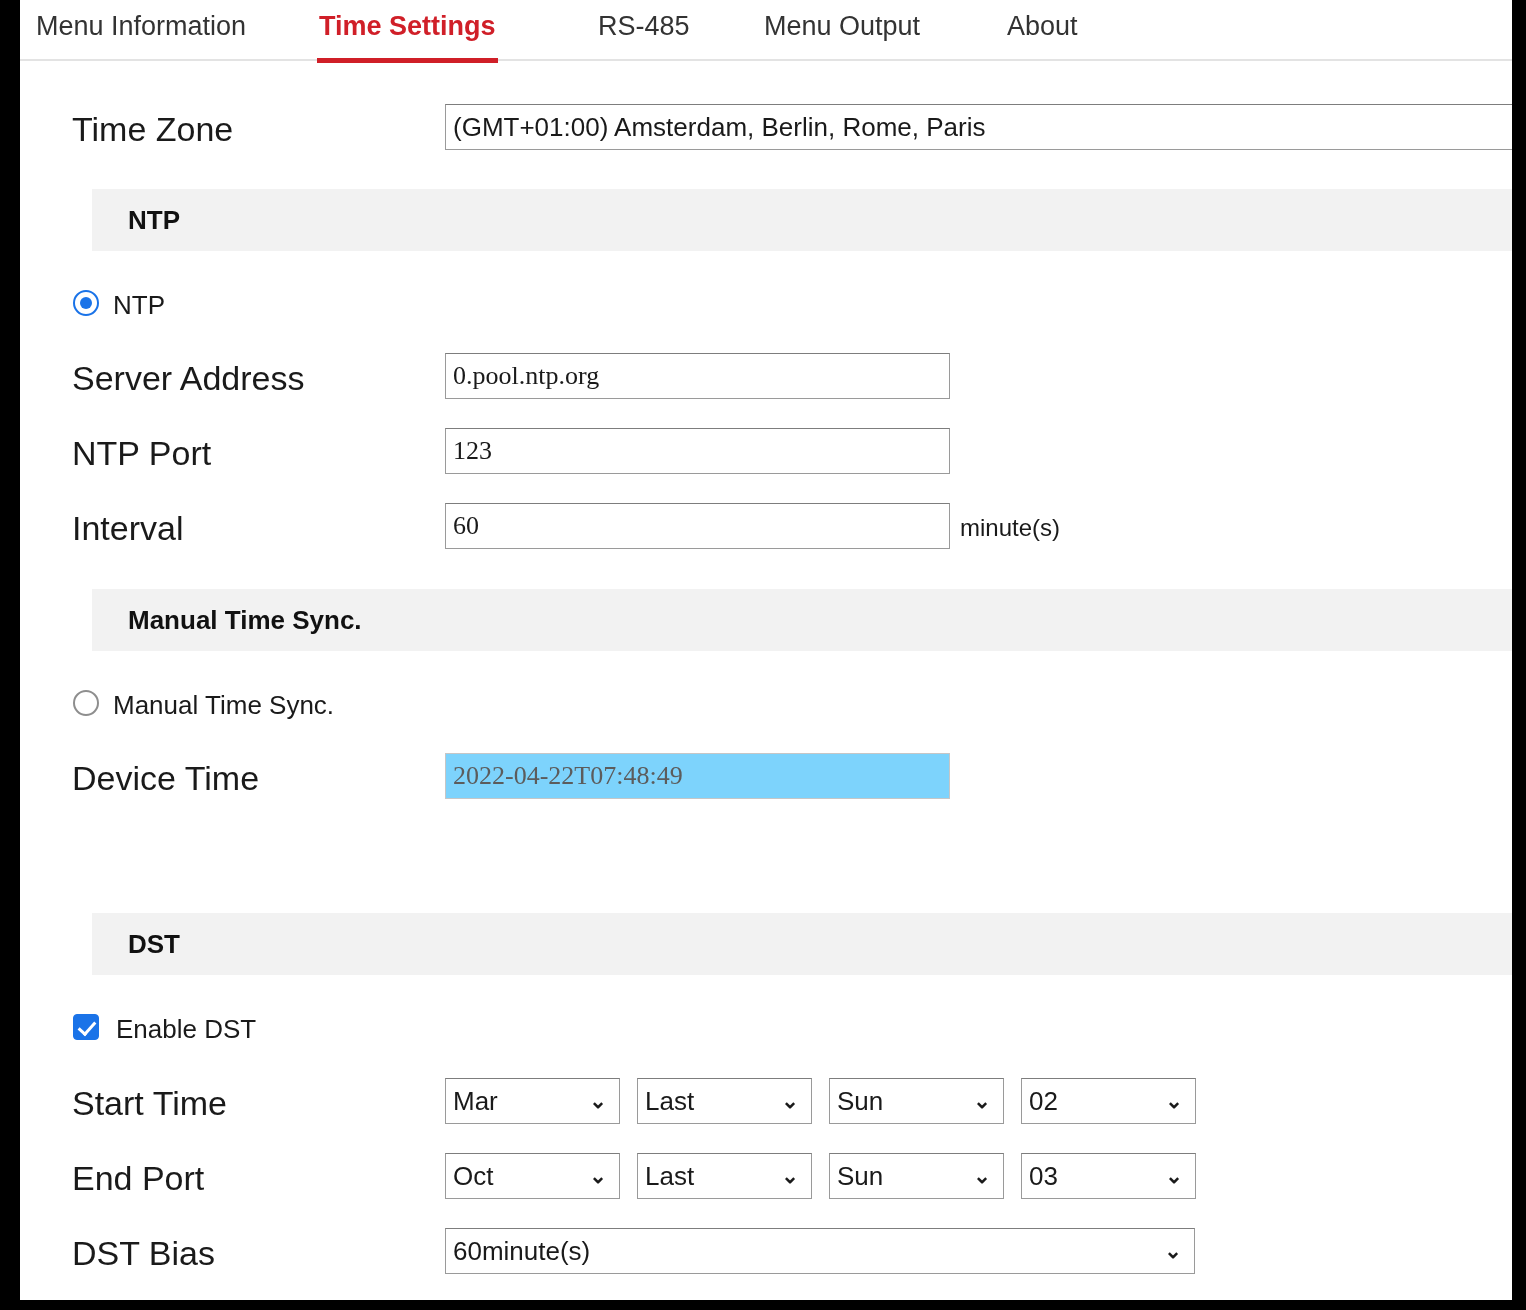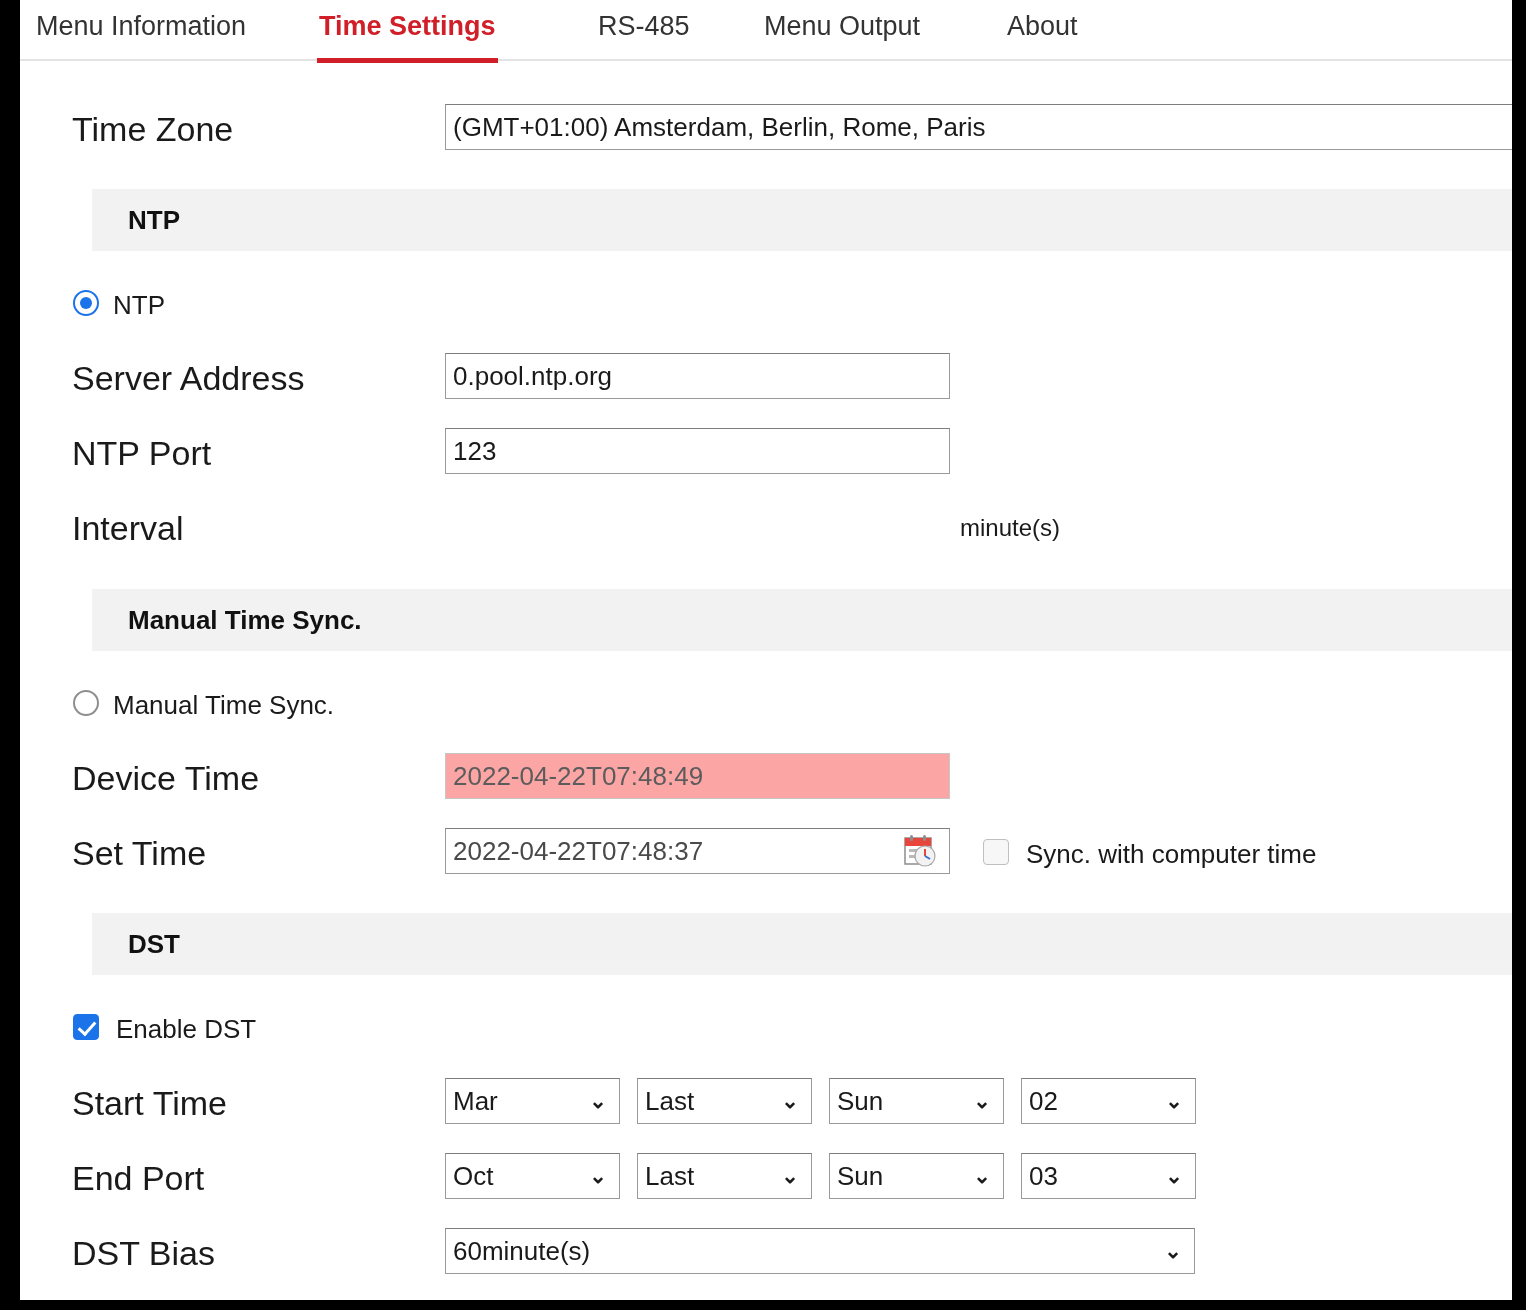--- a/index.html
+++ b/index.html
@@ -95,29 +95,29 @@
     white-space: nowrap;
   }
 
   
   .txt {
     position: absolute;
     height: 46px;
     border: 1px solid #9a9a9a;
     border-top-color: #7d7d7d;
     background: #ffffff;
-    font-family: Liberation Sans, sans-serif;
+    font-family: Liberation Serif, serif;
     font-size: 26px;
     color: #1a1a1a;
     padding: 0 7px;
     line-height: 44px;
     outline: none;
   }
   .txt.disabled {
-    background: #fca5a5;
+    background: #7dd3fc;
     color: #5c5c5c;
     border-color: #c6c6c6;
   }
   .unit {
     position: absolute;
     font-size: 24px;
     color: #1a1a1a;
     line-height: 50px;
     white-space: nowrap;
   }
@@ -257,56 +257,38 @@
       <input class="txt" style="left: 425px; width: 505px;" value="0.pool.ntp.org">
     </div>
 
     <div class="row" style="top:428px;">
       <div class="lbl">NTP Port</div>
       <input class="txt" style="left: 425px; width: 505px;" value="123">
     </div>
 
     <div class="row" style="top:503px;">
       <div class="lbl">Interval</div>
+      <input class="txt" style="left: 425px; width: 505px;" value="60">
       <div class="unit" style="left:940px;">minute(s)</div>
     </div>
 
     <div class="band" style="top:589px;">
       <span>Manual Time Sync.</span>
     </div>
 
     <div class="row" style="top:678px;">
       <div class="radio off" style="left:53px; top:12px;"></div>
       <div class="radio-lbl" style="left:93px; top:12px;">Manual Time Sync.</div>
     </div>
 
     <div class="row" style="top:753px;">
       <div class="lbl">Device Time</div>
       <input class="txt disabled" style="left: 425px; width: 505px;" readonly="" value="2022-04-22T07:48:49">
     </div>
 
-    <div class="row" style="top:828px;">
-      <div class="lbl">Set Time</div>
-      <input class="txt" style="left: 425px; width: 505px; color: rgb(74, 74, 74);" value="2022-04-22T07:48:37">
-      <div class="cal-btn" style="left:883px; top:6px;">
-        <svg width="34" height="34" viewBox="0 0 34 34">
-          <rect x="2" y="4" width="26" height="26" fill="#ffffff" stroke="#8d8d8d" stroke-width="1.5"></rect>
-          <rect x="2" y="4" width="26" height="8" fill="#e8453c"></rect>
-          <rect x="7" y="1" width="3" height="6" rx="1.5" fill="#8d8d8d"></rect>
-          <rect x="20" y="1" width="3" height="6" rx="1.5" fill="#8d8d8d"></rect>
-          <rect x="6" y="15" width="8" height="3" fill="#b9b9b9"></rect>
-          <rect x="6" y="21" width="8" height="3" fill="#b9b9b9"></rect>
-          <circle cx="22" cy="22" r="10" fill="#f2f2f2" stroke="#a8a8a8" stroke-width="1.2"></circle>
-          <line x1="22" y1="22" x2="22" y2="15" stroke="#e8453c" stroke-width="2"></line>
-          <line x1="22" y1="22" x2="27" y2="25" stroke="#3b6fd4" stroke-width="2"></line>
-        </svg>
-      </div>
-      <div class="cbx off" style="left:963px; top:11px;"></div>
-      <div class="cbx-lbl" style="left:1006px; top:11px;">Sync. with computer time</div>
-    </div>
 
     <div class="band" style="top:913px;">
       <span>DST</span>
     </div>
 
     <div class="row" style="top:1003px;">
       <div class="cbx on" style="left:53px; top:11px;"></div>
       <div class="cbx-lbl" style="left:96px; top:11px;">Enable DST</div>
     </div>
 

